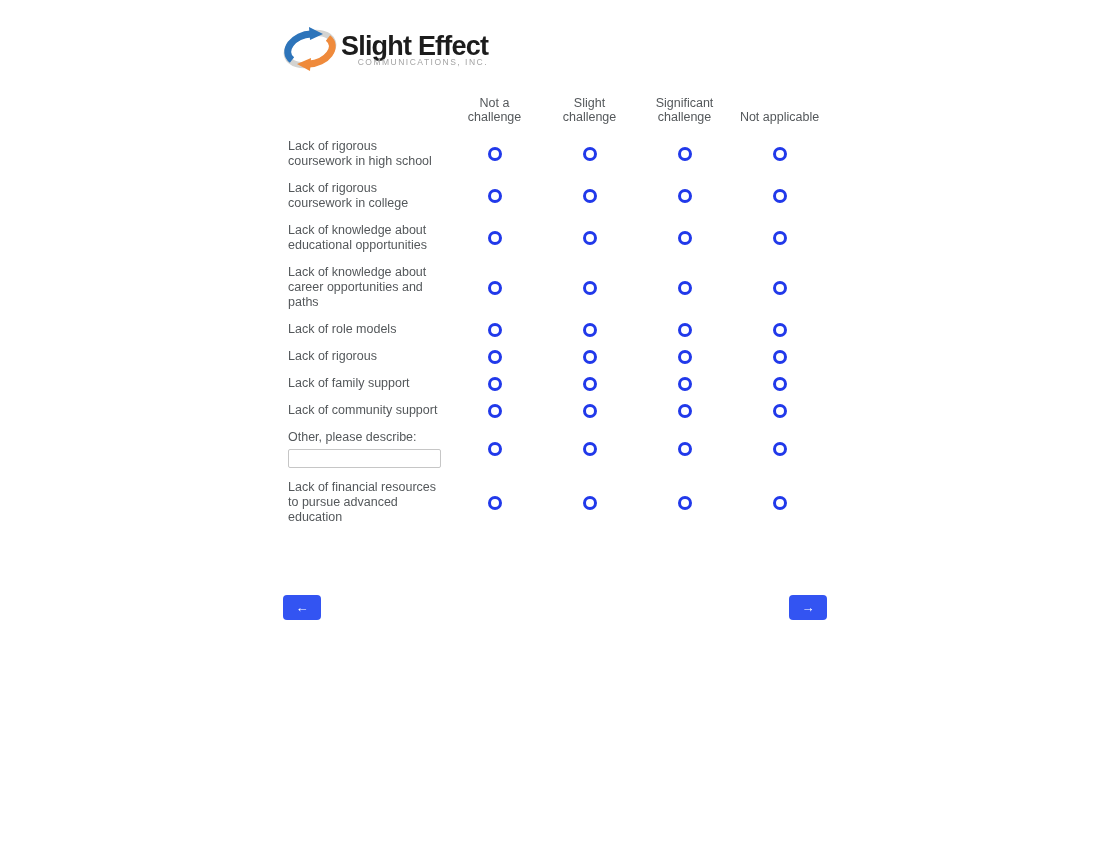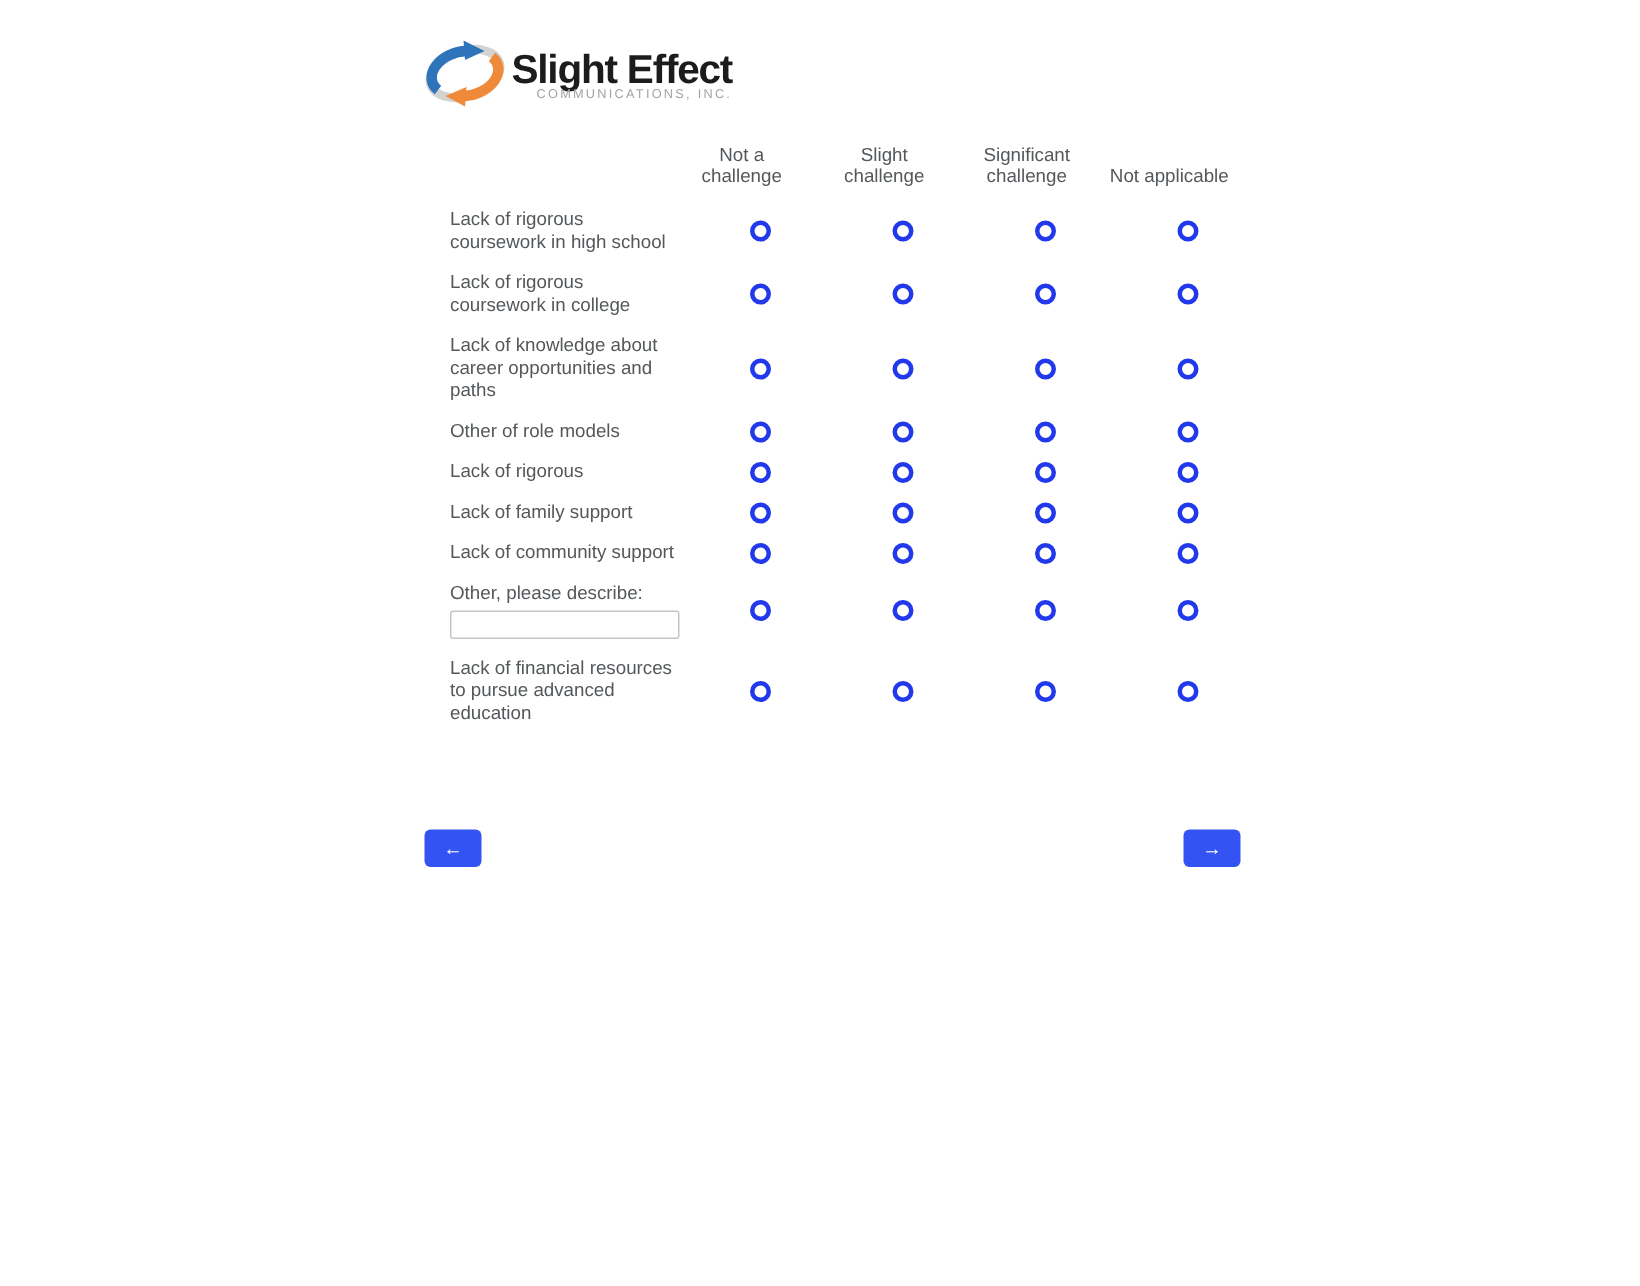--- a/index.html
+++ b/index.html
@@ -42,21 +42,21 @@
 
   
   .matrix{margin-top:24px;}
   .m-head{display:flex;align-items:flex-end;}
   .m-head .spacer{width:164px;flex:0 0 auto;}
   .h-cell{
     width:95px;flex:0 0 auto;text-align:center;
     font-size:12.5px;line-height:14px;color:var(--text-gray);
     padding:0 5px;box-sizing:border-box;
   }
-  .m-rows{margin-top:9px;margin-left:12px;}
+  .m-rows{margin-top:9px;}
   .m-row{display:flex;align-items:center;padding:6px 0;}
   .m-label{
     width:164px;flex:0 0 auto;box-sizing:border-box;
     padding-left:5px;padding-right:4px;
     font-size:12.5px;line-height:15px;color:var(--text-gray);
   }
   .m-cell{width:95px;flex:0 0 auto;display:flex;justify-content:center;}
   .radio{
     width:14px;height:14px;box-sizing:border-box;
     border:3px solid var(--radio-blue);border-radius:50%;
@@ -133,39 +133,54 @@
             <span class="radio"></span>
           </div>
         <div class="m-cell">
             <span class="radio"></span>
           </div>
         <div class="m-cell">
             <span class="radio"></span>
           </div>
       </div>
 
+      <div class="m-row">
+        <div class="m-label">Lack of knowledge about educational opportunities</div>
+        <div class="m-cell">
+            <span class="radio"></span>
+          </div>
+        <div class="m-cell">
+            <span class="radio"></span>
+          </div>
+        <div class="m-cell">
+            <span class="radio"></span>
+          </div>
+        <div class="m-cell">
+            <span class="radio"></span>
+          </div>
+      </div>
 
       <div class="m-row">
         <div class="m-label">Lack of knowledge about career opportunities and paths</div>
         <div class="m-cell">
             <span class="radio"></span>
           </div>
         <div class="m-cell">
             <span class="radio"></span>
           </div>
         <div class="m-cell">
             <span class="radio"></span>
           </div>
         <div class="m-cell">
             <span class="radio"></span>
           </div>
       </div>
 
       <div class="m-row">
-        <div class="m-label">Other of role models</div>
+        <div class="m-label">Lack of role models</div>
         <div class="m-cell">
             <span class="radio"></span>
           </div>
         <div class="m-cell">
             <span class="radio"></span>
           </div>
         <div class="m-cell">
             <span class="radio"></span>
           </div>
         <div class="m-cell">

